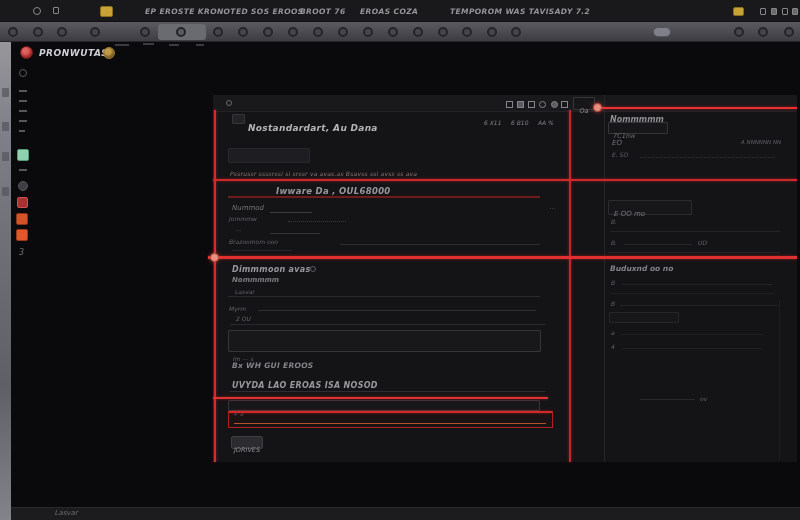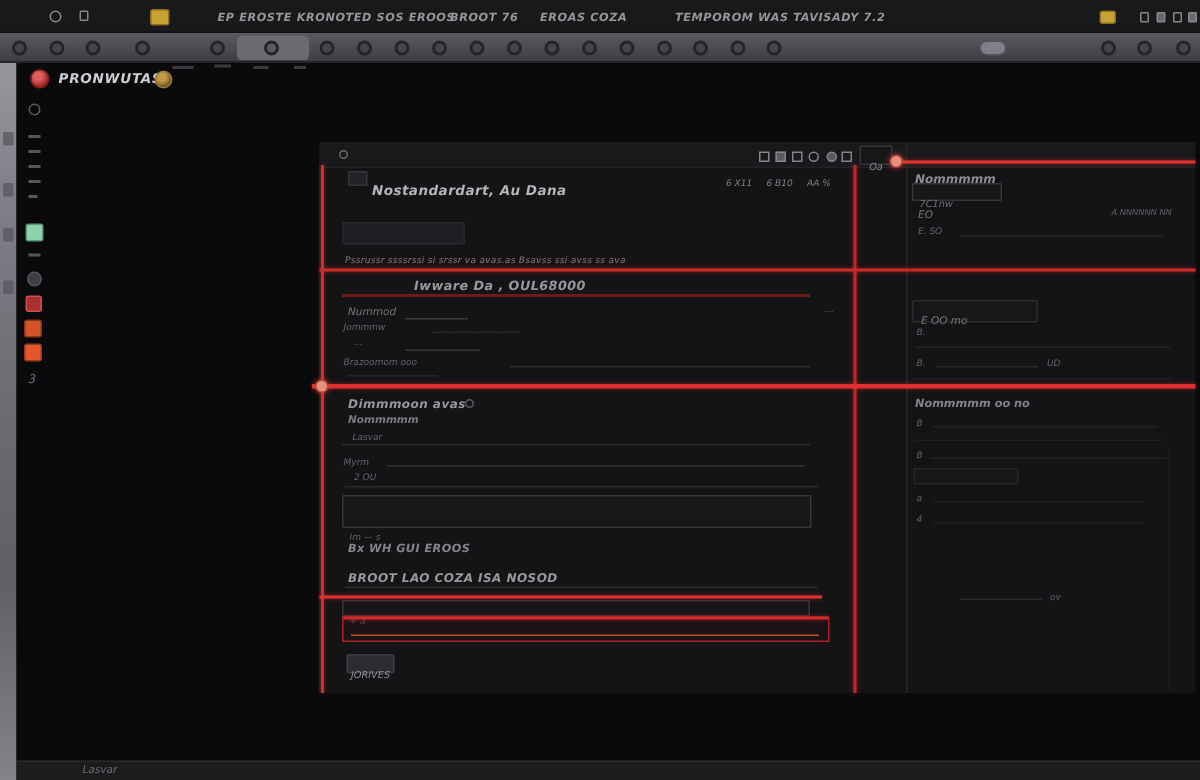--- a/index.html
+++ b/index.html
@@ -177,21 +177,21 @@
   <span class="micro" style="left:235px; top:288px;">Lasvar</span>
   <div class="hline" style="left:228px; top:296px; width:312px; background:#2a2a2e;"></div>
   <span class="micro" style="left:229px; top:305px;">Myrm</span>
   <div class="hline" style="left:258px; top:310px; width:278px; background:#303035;"></div>
   <span class="micro" style="left:236px; top:315px;">2 OU</span>
   <div class="hline" style="left:230px; top:324px; width:315px; background:#2a2a2e;"></div>
   <div class="inputbox" style="left:228px; top:330px; width:313px; height:22px; background:#18181b;"></div>
   <span class="micro" style="left:233px; top:355px;">Im — s</span>
   <span class="abs" style="left:232px; top:361px; font-size:7.5px; font-weight:bold; color:#84848a; letter-spacing:.3px;">Bx WH GUI EROOS</span>
 
-  <span class="heading" style="left:232px; top:381px; font-size:8px;">BROOT LAO COZA ISA NOSOD</span>
+  <span class="heading" style="left:232px; top:381px; font-size:8px;">UVYDA LAO EROAS ISA NOSOD</span>
   <div class="hline" style="left:230px; top:391px; width:315px;"></div>
   <div class="inputbox" style="left:228px; top:400px; width:312px; height:11px;">
     <span style="font-size:6px; color:#5e5e64; padding-left:4px; line-height:10px; display:inline-block;">+ a</span>
   </div>
   <div class="abs" style="left:231px; top:436px; width:32px; height:13px; background:#2b2b30; border:1px solid #3e3e44; border-radius:2px; text-align:center; z-index:5;">
     <span style="font-size:6.5px; color:#8e8e94; line-height:12px;">JORIVES</span>
   </div>
 
   <div class="sdiv" style="left:604px; top:95px; height:367px;"></div>
   <div class="sdiv" style="left:779px; top:300px; height:160px; background:#1e1e22;"></div>
@@ -206,21 +206,21 @@
   <div class="hline" style="left:640px; top:157px; width:135px; border-bottom:1px dotted #32323a; background:none;"></div>
   <div class="inputbox" style="left:608px; top:200px; width:84px; height:15px; border-color:#2c2c30;">
     <span style="font-size:7px; color:#76767c; padding-left:5px; line-height:14px; display:inline-block;">E OO mo</span>
   </div>
   <span class="micro" style="left:611px; top:218px;">B.</span>
   <div class="hline" style="left:610px; top:231px; width:170px; background:#242428;"></div>
   <span class="micro" style="left:611px; top:239px;">B.</span>
   <div class="hline" style="left:624px; top:244px; width:68px; background:#28282c;"></div>
   <span class="micro" style="left:698px; top:239px;">UD</span>
   <div class="hline" style="left:608px; top:252px; width:172px; background:#242428;"></div>
-  <span class="abs" style="left:610px; top:264px; font-size:7.5px; font-weight:bold; color:#82828a;">Nommmmm oo no</span>
+  <span class="abs" style="left:610px; top:264px; font-size:7.5px; font-weight:bold; color:#82828a;">Buduxnd oo no</span>
   <span class="micro" style="left:611px; top:279px;">B</span>
   <div class="hline" style="left:622px; top:284px; width:150px; background:#222226;"></div>
   <div class="hline" style="left:610px; top:293px; width:165px; background:#1f1f23;"></div>
   <span class="micro" style="left:611px; top:300px;">B</span>
   <div class="hline" style="left:620px; top:305px; width:158px; background:#222226;"></div>
   <div class="inputbox" style="left:609px; top:312px; width:70px; height:11px; border-color:#26262a;"></div>
   <span class="micro" style="left:611px; top:329px;">a</span>
   <div class="hline" style="left:622px; top:334px; width:140px; background:#202024;"></div>
   <span class="micro" style="left:611px; top:343px;">4</span>
   <div class="hline" style="left:622px; top:348px; width:140px; background:#202024;"></div>

